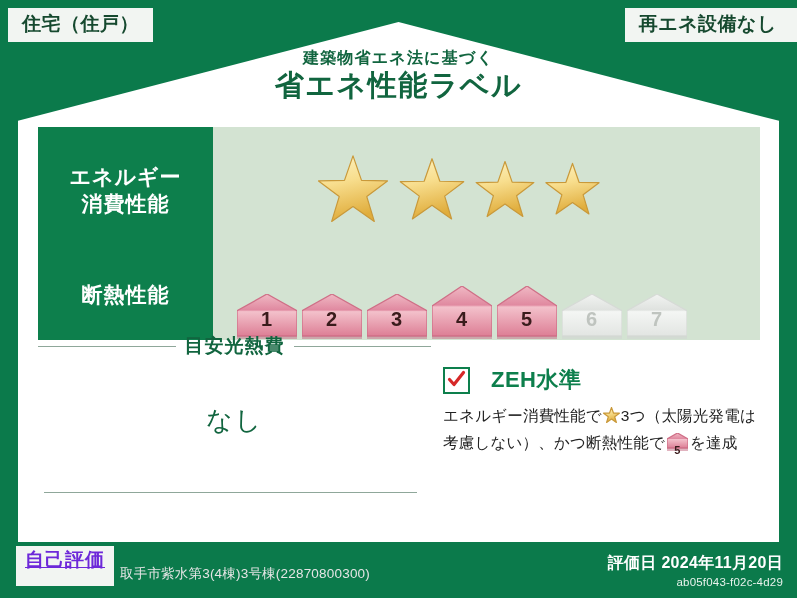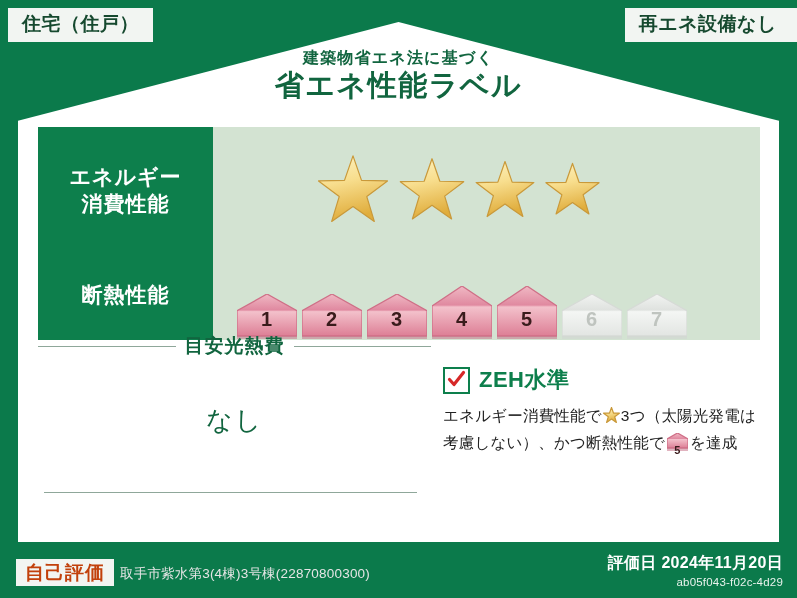--- a/index.html
+++ b/index.html
@@ -212,21 +212,21 @@
     right: 14px;
     top: 162px;
     height: 1px;
     background: #8fa79a;
   }
 
   
   #zeh-head {
     display: flex;
     align-items: center;
-    gap: 9px;
+    gap: 21px;
     margin-top: 35px;
   }
   #zeh-check {
     width: 23px;
     height: 23px;
     border: 2px solid #0d7f4c;
     background: #fff;
     position: relative;
     flex: 0 0 auto;
   }
@@ -279,27 +279,28 @@
   #footer-left {
     position: absolute;
     left: 16px;
     bottom: 12px;
     display: flex;
     align-items: flex-end;
     gap: 6px;
   }
   #self-eval-badge {
     background: #f2f5f2;
-    color: #c2410c;
+    color: #6d28d9;
     font-size: 19px;
     font-weight: bold;
     letter-spacing: 1px;
-    padding: 3px 9px 2px 9px;
+    padding: 3px 9px 15px 9px;
     line-height: 1.15;
     white-space: nowrap;
+    text-decoration: underline;
   }
   #building-name {
     font-size: 13.5px;
     color: #e5e5e5;
     letter-spacing: 0.2px;
     padding-bottom: 3px;
     white-space: nowrap;
   }
   #footer-right {
     position: absolute;

